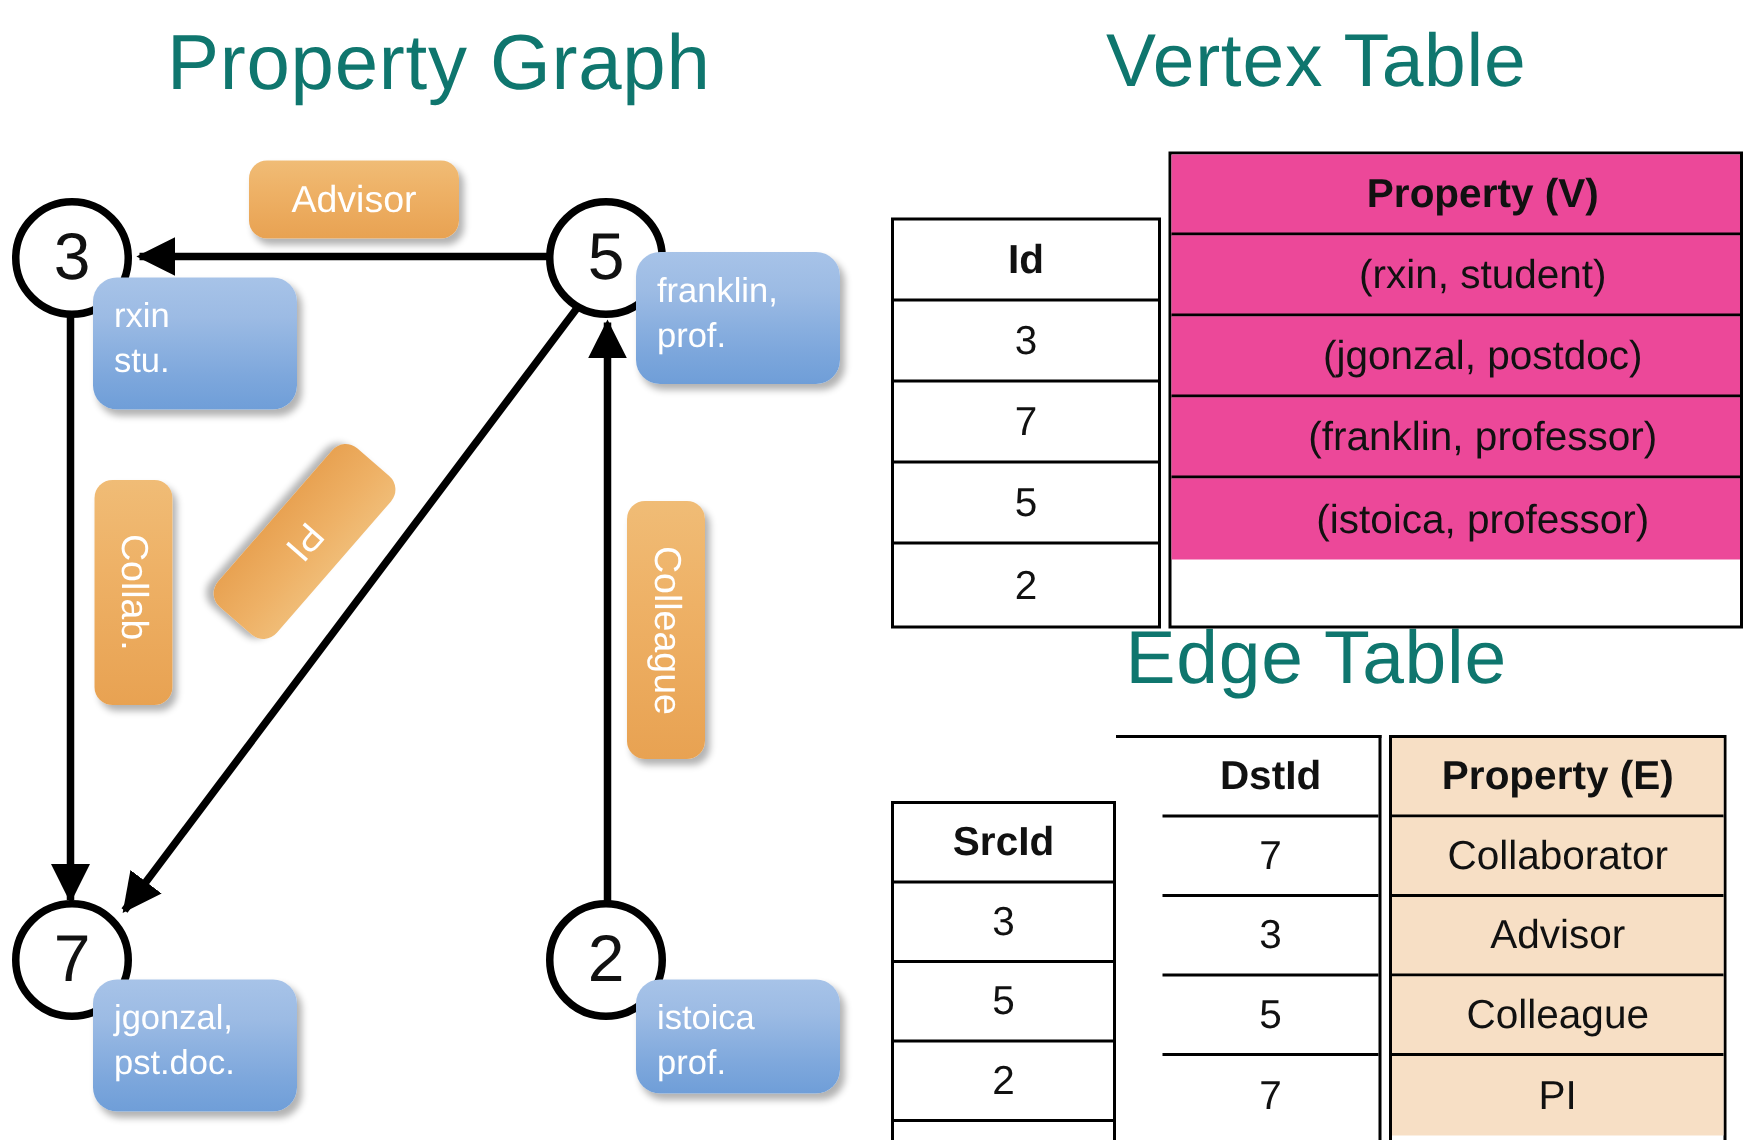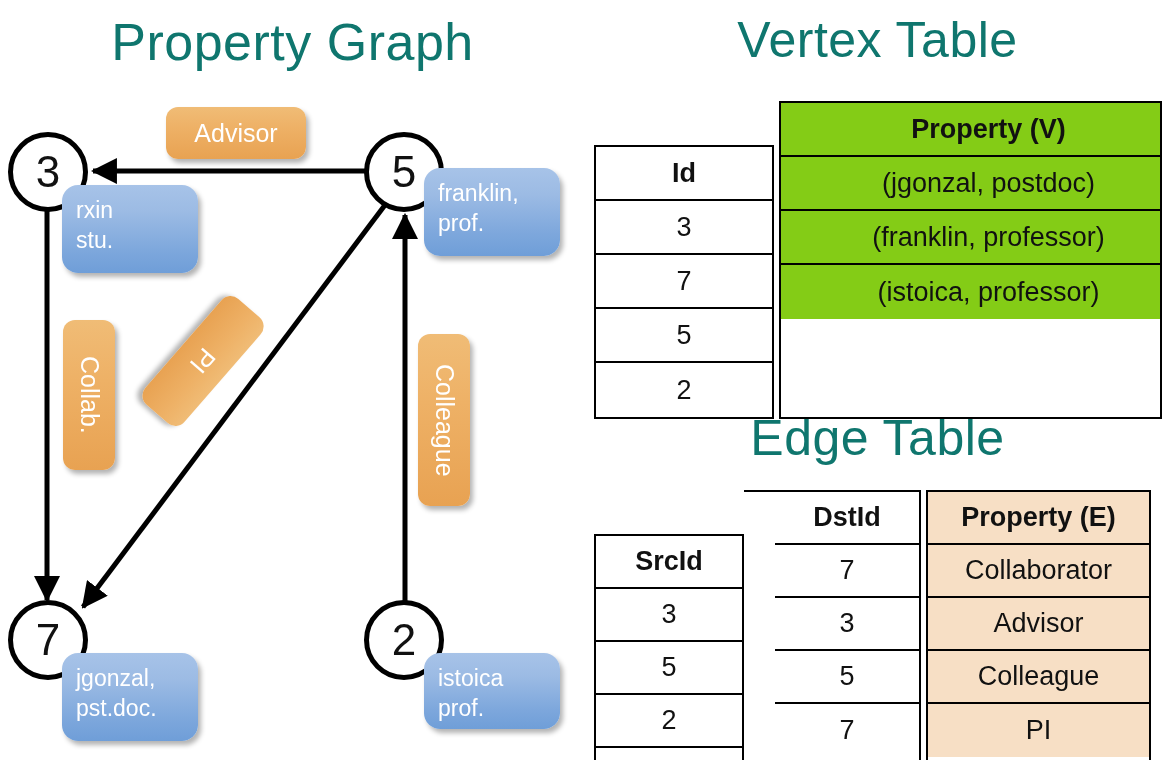--- a/index.html
+++ b/index.html
@@ -53,21 +53,21 @@
   .col{display:flex;flex-direction:column;border:2px solid #000;box-sizing:border-box;}
   .col + .col{margin-left:5px;}
   .cell{
     box-sizing:border-box;border-bottom:2px solid #000;
     display:flex;align-items:center;justify-content:center;
     font-size:27px;font-weight:300;color:#111;white-space:nowrap;
     font-family:"Liberation Sans", sans-serif;
   }
   .cell:last-child{border-bottom:none;}
   .cell.hdr{font-weight:bold;font-size:27px;}
-  .col.tinted-blue .cell{background:#84cc16;padding-left:36px;}
+  .col.tinted-blue .cell{background:#ec4899;padding-left:36px;}
   .col.tinted-orange .cell{background:#f7dfc5;}
 
   #vertex-table{left:594px;top:101px;}
   #vertex-table .col-id{width:180px;margin-top:44px;}
   #vertex-table .col-prop{width:383px;}
   #vertex-table .cell{height:54px;}
 
   #edge-table{left:594px;top:490px;}
   #edge-table .col-src{width:150px;margin-top:44px;}
   #edge-table .col-dst{width:177px;}
@@ -149,20 +149,21 @@
 <div class="tbl" id="vertex-table">
   <div class="col col-id">
     <div class="cell hdr">Id</div>
     <div class="cell">3</div>
     <div class="cell">7</div>
     <div class="cell">5</div>
     <div class="cell">2</div>
   </div>
   <div class="col col-prop tinted-blue">
     <div class="cell hdr">Property (V)</div>
+    <div class="cell">(rxin, student)</div>
     <div class="cell">(jgonzal, postdoc)</div>
     <div class="cell">(franklin, professor)</div>
     <div class="cell">(istoica, professor)</div>
   </div>
 </div>
 
 <div class="tbl" id="edge-table">
   <div class="col col-src">
     <div class="cell hdr">SrcId</div>
     <div class="cell">3</div>

